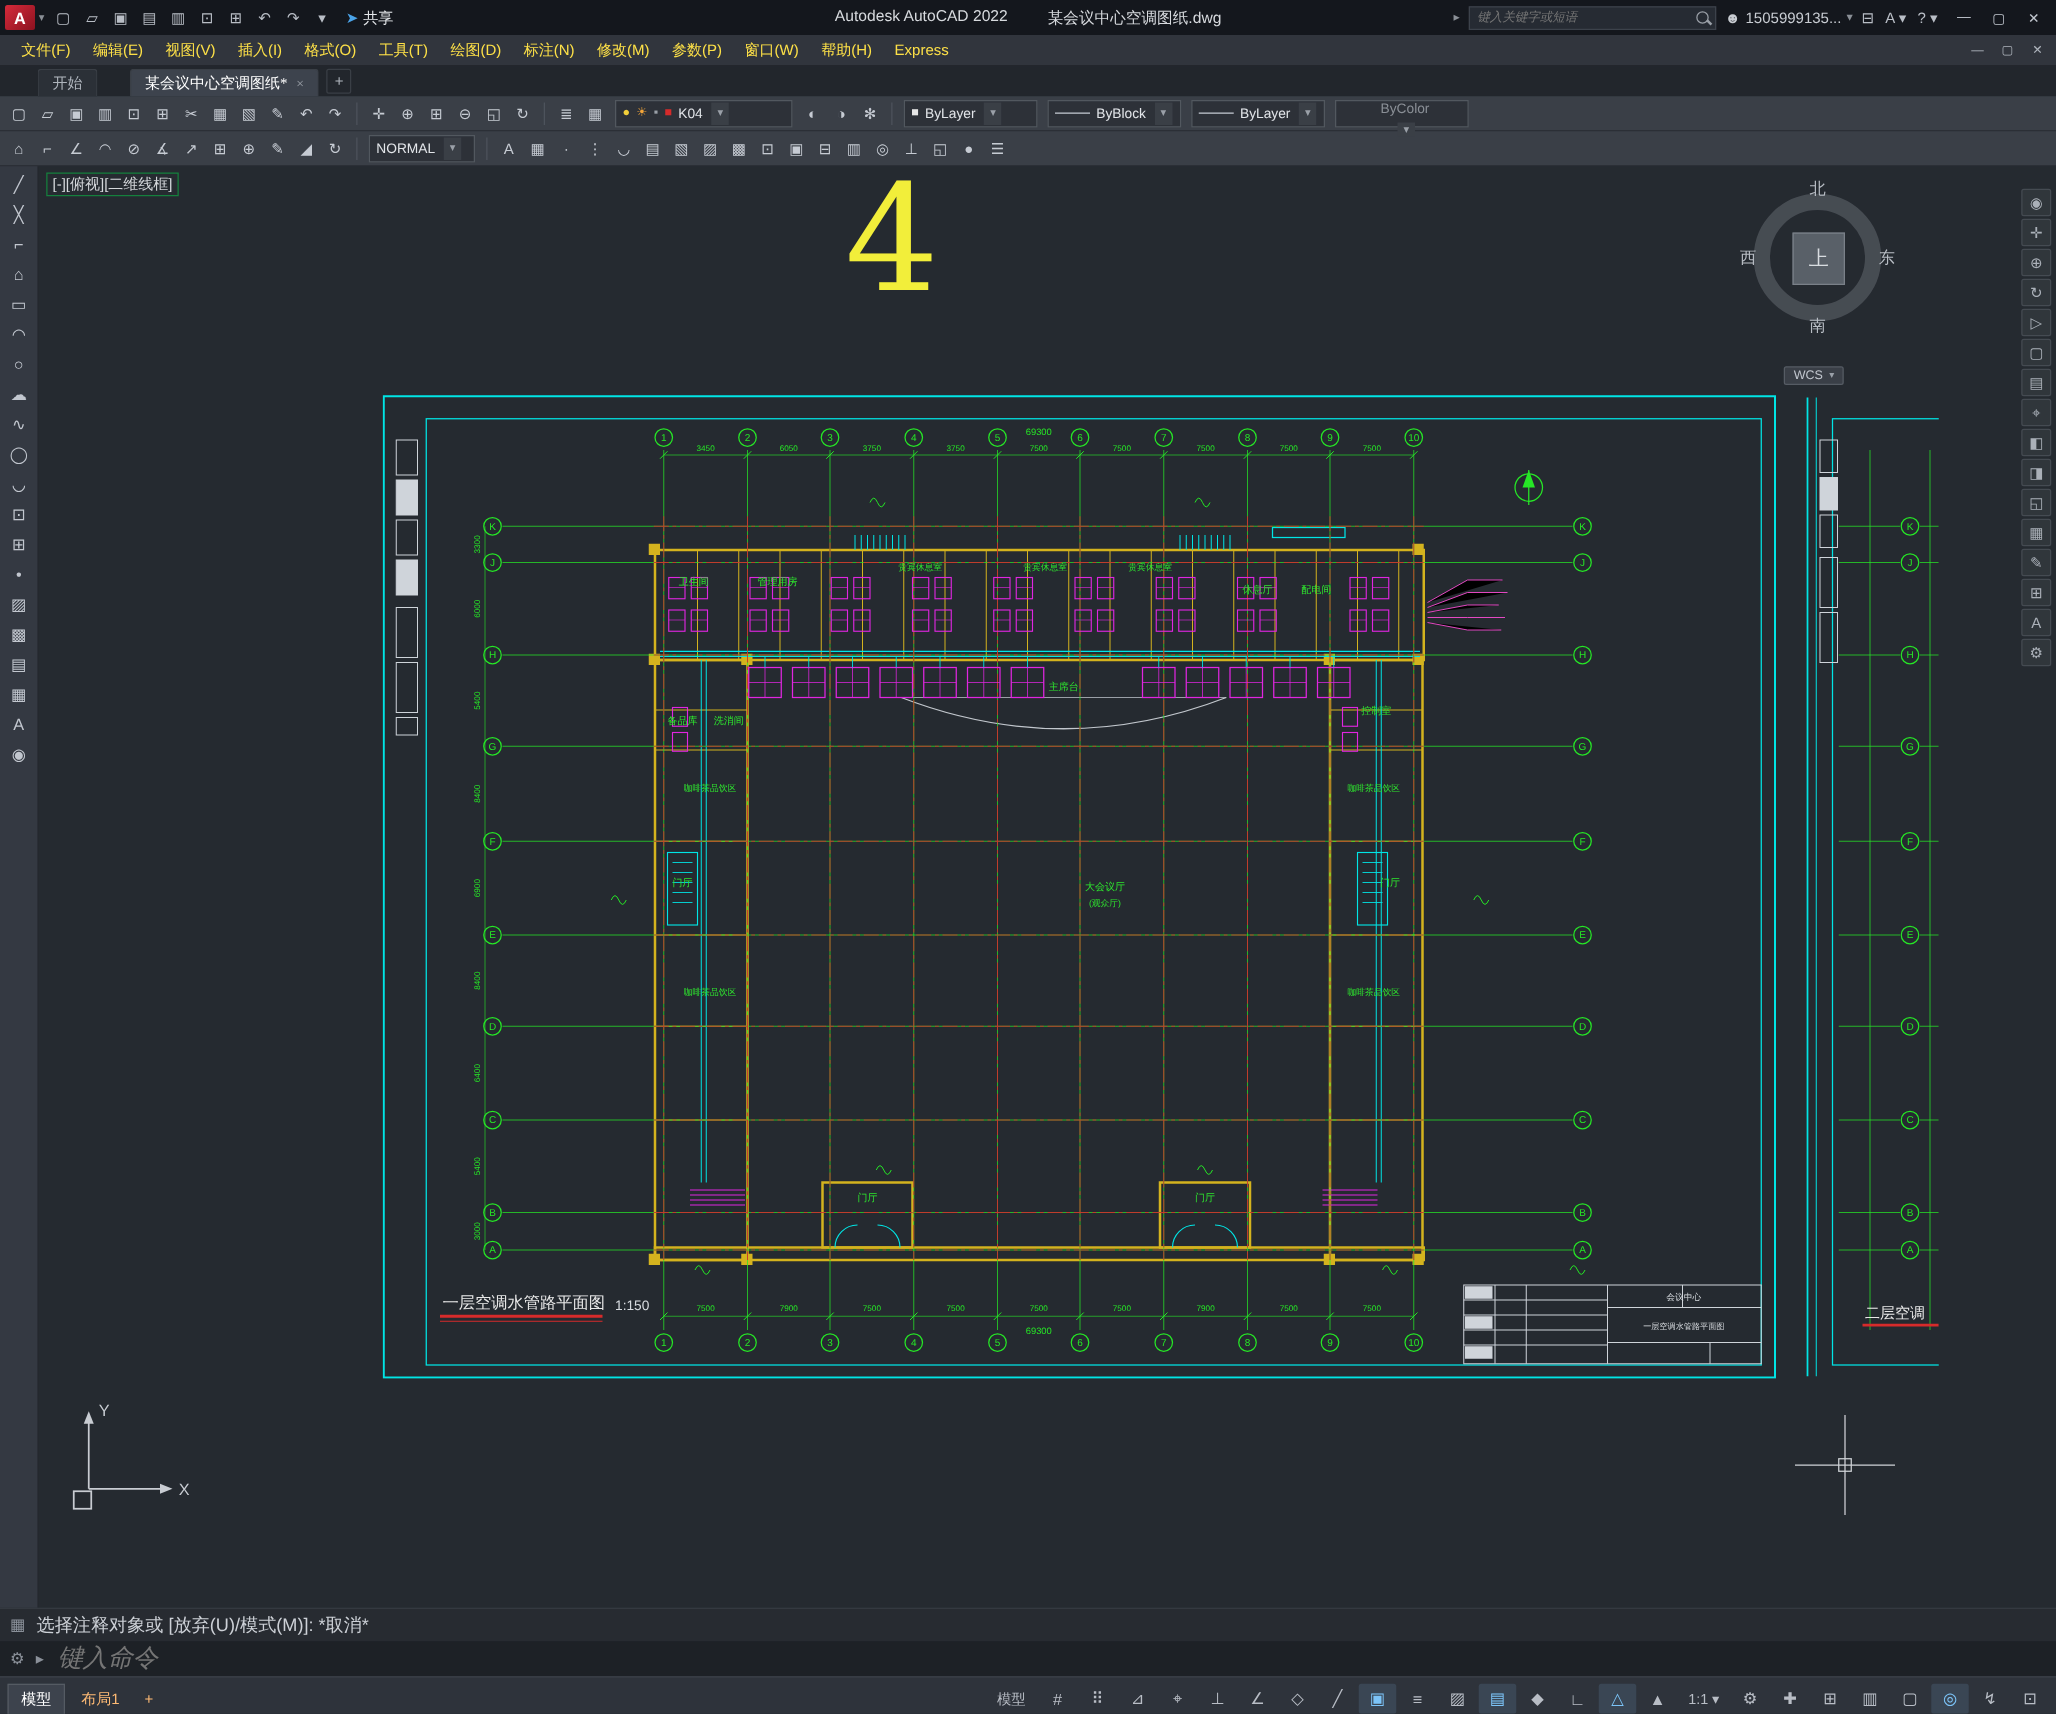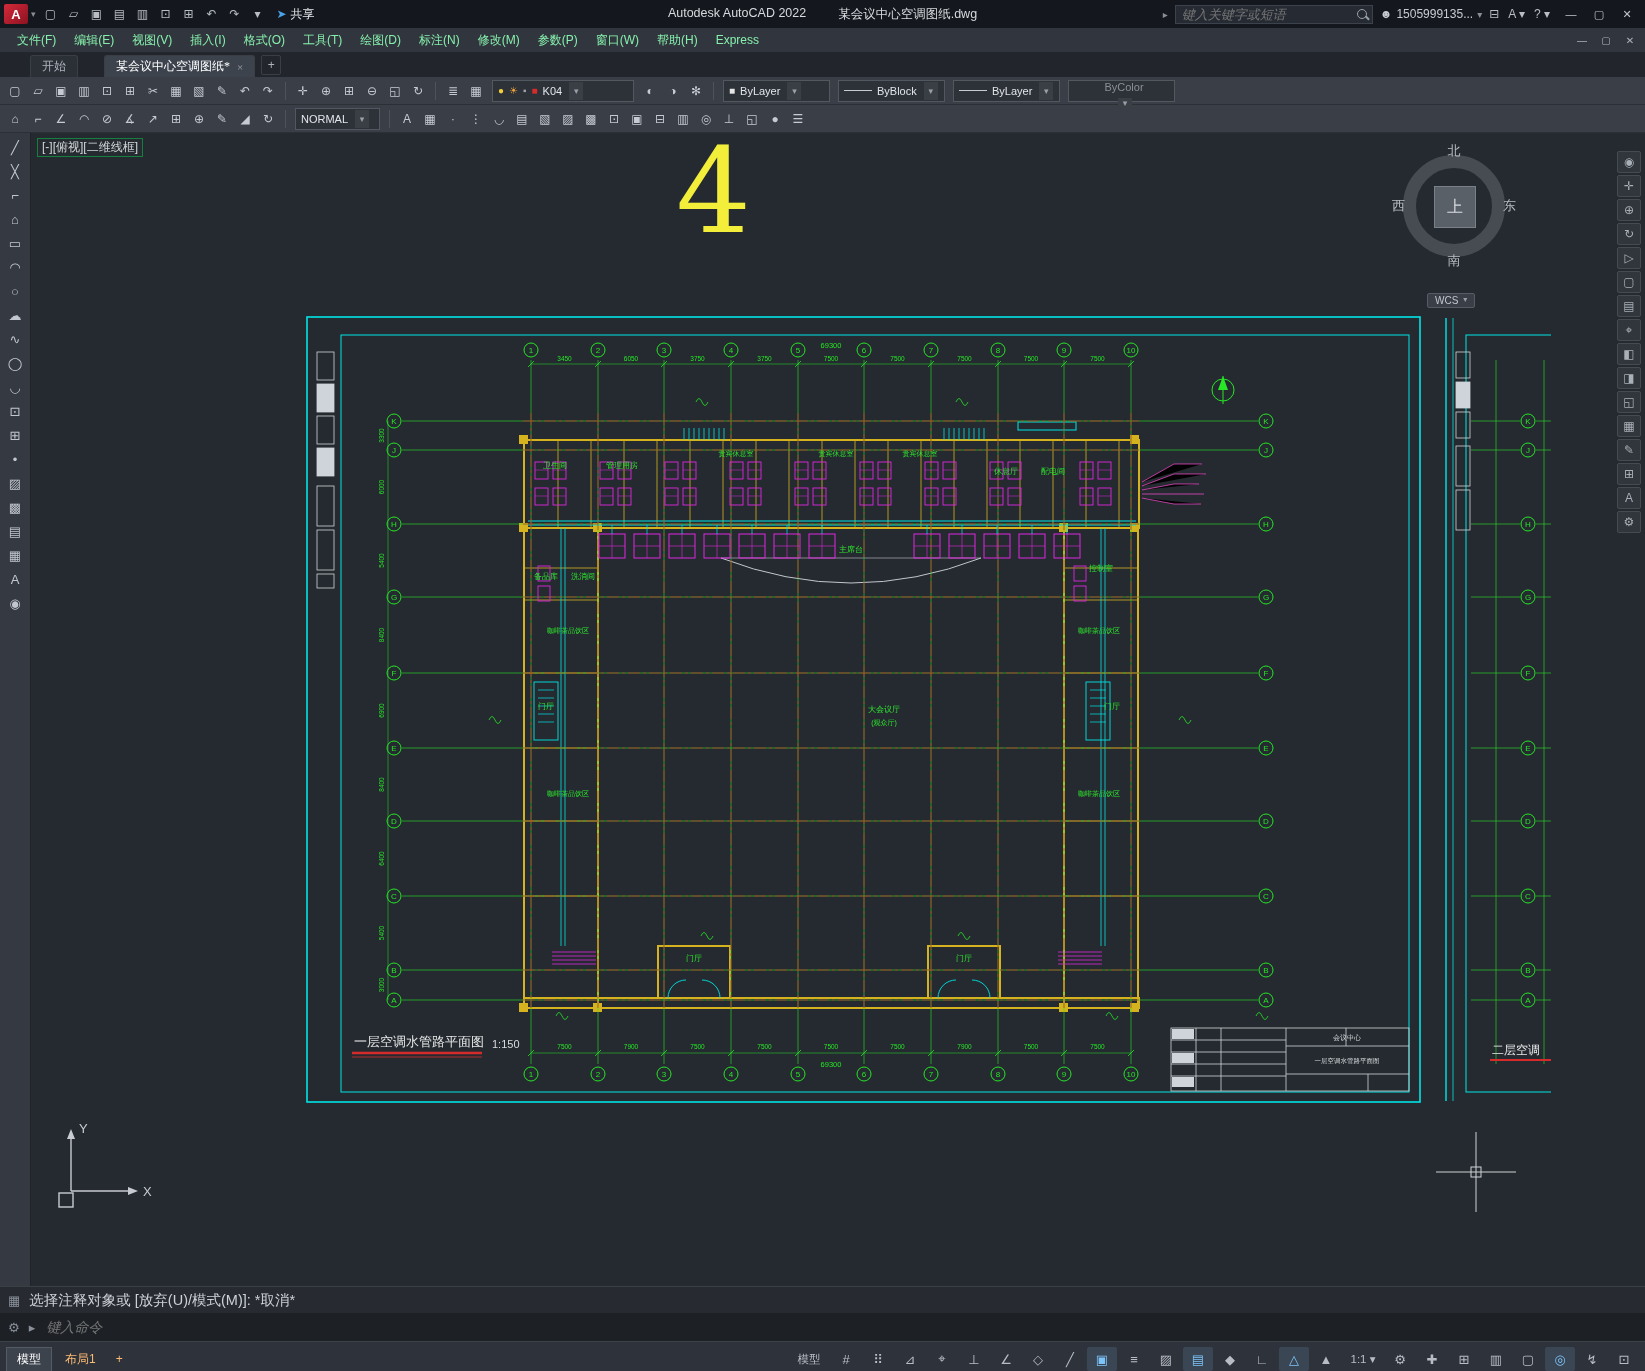--- a/index.html
+++ b/index.html
@@ -17,31 +17,31 @@
   .logo-caret{color:#8a8f96;font-size:9px;margin-right:4px;}
   .qa-icons{display:flex;align-items:center;gap:1px;}
   .qa-icon{width:22px;height:20px;display:grid;place-items:center;color:#b9bec6;font-size:12px;}
   .share{display:flex;align-items:center;gap:4px;margin-left:8px;color:#e4e7ea;}
   .share .plane{color:#4aa3e8;font-size:12px;}
   .tb-center{position:absolute;left:50%;transform:translateX(-50%);display:flex;gap:32px;color:#d7dade;font-size:12.5px;}
   .tb-right{margin-left:auto;display:flex;align-items:center;gap:7px;padding-right:4px;}
   .chev{color:#8a8f96;font-size:10px;}
   .search-wrap{position:relative;}
   .search-input{width:168px;height:17px;background:#262b33;border:1px solid #3c424b;color:#9aa0a8;
-    font-style:italic;font-size:13px;padding:0 22px 0 6px;outline:none;
-    font-family:Liberation Sans, sans-serif;}
+    font-style:italic;font-size:10px;padding:0 22px 0 6px;outline:none;
+    font-family:Liberation Serif, serif;}
   .icon-mag{position:absolute;right:6px;top:4px;width:8px;height:8px;border:1.6px solid #9aa0a8;border-radius:50%;}
   .icon-mag::after{content:"";position:absolute;width:5px;height:1.6px;background:#9aa0a8;transform:rotate(45deg);right:-4px;bottom:-1px;}
   .account{display:flex;align-items:center;gap:4px;color:#c8ccd2;}
   .tb-misc{display:flex;align-items:center;gap:9px;color:#b9bec6;font-size:12px;}
   .win-controls{display:flex;}
   .wc-btn{width:28px;height:24px;display:grid;place-items:center;color:#c2c7cf;font-size:11px;}
   
   .menubar{height:24px;background:#31353d;display:flex;align-items:center;padding-left:8px;border-bottom:1px solid #23262c;}
-  .menu-item{padding:0 9px;line-height:23px;color:#86efac;font-size:12px;cursor:default;}
+  .menu-item{padding:0 9px;line-height:23px;color:#fde047;font-size:12px;cursor:default;}
   .doc-controls{margin-left:auto;display:flex;padding-right:3px;}
   .dc-btn{width:24px;height:20px;display:grid;place-items:center;color:#aeb4bc;font-size:10px;}
   
   .filetabs{height:24px;background:#22262c;display:flex;align-items:flex-end;padding-left:6px;}
   .ftab{height:21px;padding:0 11px;font-size:12px;display:flex;align-items:center;gap:7px;
     background:#2b3037;color:#aeb4bc;border:1px solid #3a3f46;border-bottom:none;border-radius:3px 3px 0 0;margin-right:2px;margin-left:24px;}
   .ftab.active{background:#3d434d;color:#fff;font-family:Liberation Serif, serif;}
   .ftab .close{color:#9aa0a8;font-size:11px;}
   .newtab{width:18px;height:18px;margin:0 0 2px 4px;display:grid;place-items:center;color:#aeb4bc;border:1px solid #3a3f46;border-radius:2px;font-size:12px;}
   
@@ -82,21 +82,21 @@
   .nav-btn{width:22px;height:20px;display:grid;place-items:center;color:#aab0b8;font-size:12px;
     background:rgba(58,63,70,.55);border:1px solid #454b52;border-radius:2px;}
   .plan-wrap{position:absolute;left:275px;top:183px;width:1245px;height:787px;}
   .ucs{position:absolute;left:18px;top:988px;}
   .crosshair{position:absolute;left:1405px;top:999px;}
   svg text{font-family:"Liberation Sans","DejaVu Sans",sans-serif;}
   
   .cmd-history{height:26px;background:#272b31;border-top:1px solid #3a3f46;display:flex;align-items:center;gap:9px;padding:0 8px;font-size:14.5px;color:#cdd1d7;}
   .cmd-icon{color:#8a9099;font-size:13px;}
   .cmd-input{height:28px;background:#1d2126;display:flex;align-items:center;gap:9px;padding:0 8px;}
-  .cmd-input input{width:520px;background:transparent;border:none;outline:none;color:#9aa0a8;font-style:italic;font-size:14px;
+  .cmd-input input{width:520px;background:transparent;border:none;outline:none;color:#9aa0a8;font-style:italic;font-size:20px;
     font-family:"Liberation Sans","DejaVu Sans",sans-serif;}
   
   .statusbar{height:34px;background:#2e333b;border-top:1px solid #3c424a;display:flex;align-items:center;padding:0 6px;}
   .layout-tabs{display:flex;align-items:center;gap:2px;}
   .lt{padding:3px 10px;color:#fdba74;font-size:12px;border:1px solid transparent;}
   .lt.active{background:#3d434d;color:#fff;border-color:#555b63;}
   .lt.plus{padding:3px 6px;}
   .sb-spacer{flex:1;}
   .sb-icons{display:flex;align-items:center;gap:2px;}
   .sb-icon{min-width:24px;height:24px;padding:0 3px;display:grid;place-items:center;color:#b8bdc5;font-size:13px;border-radius:2px;}

